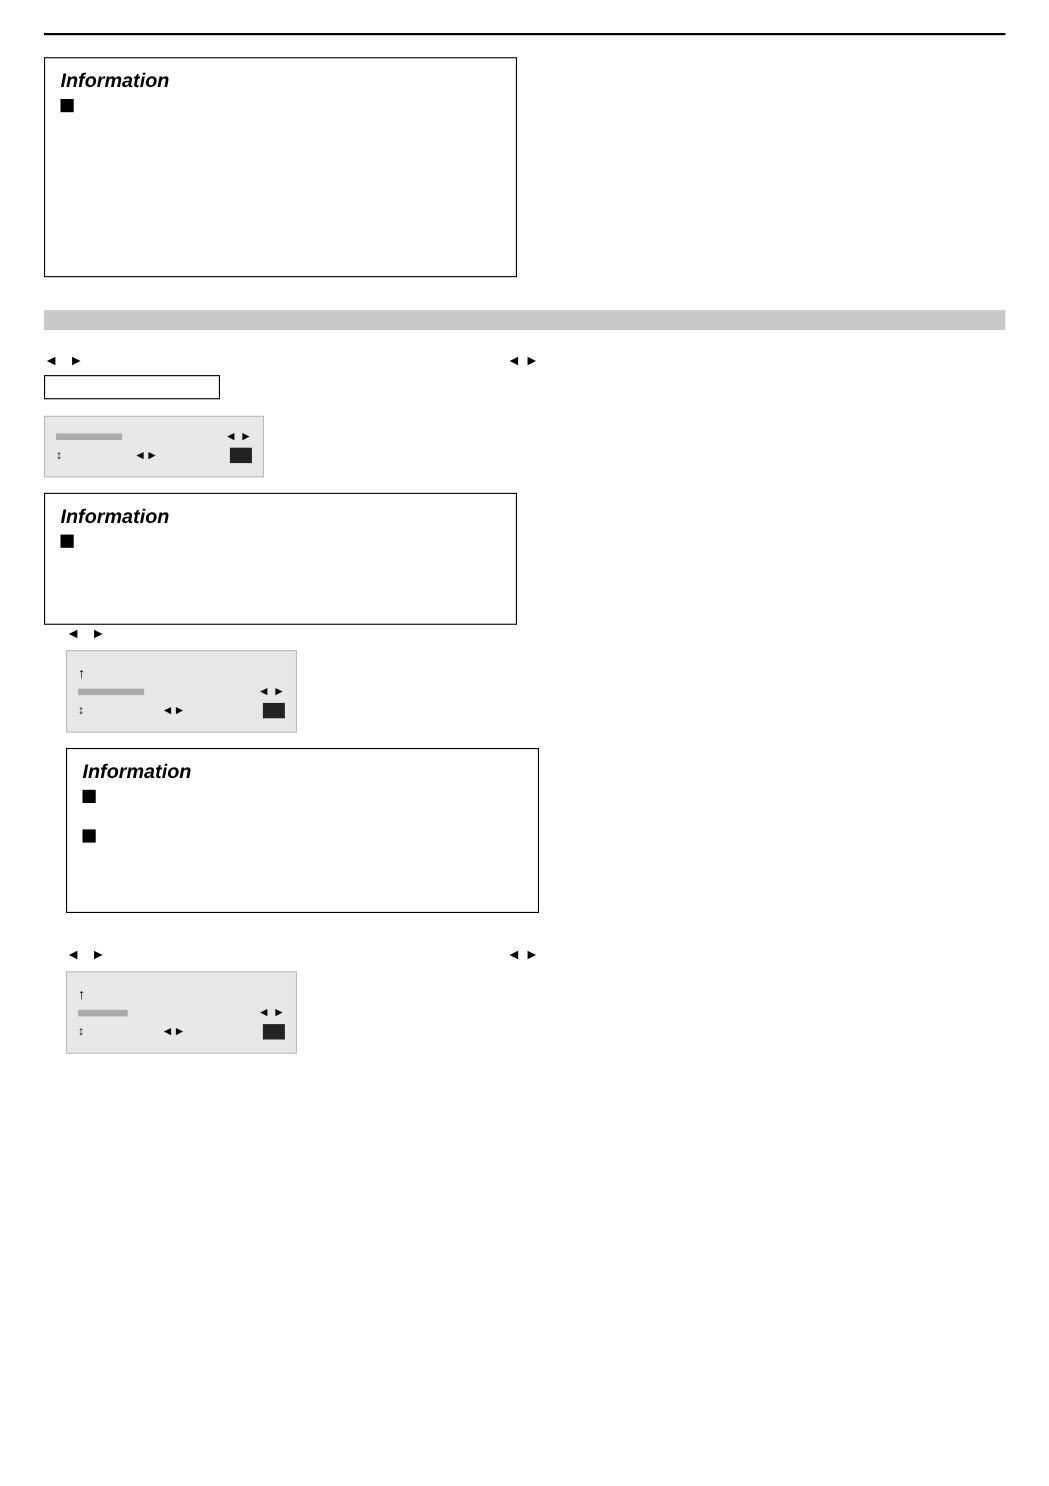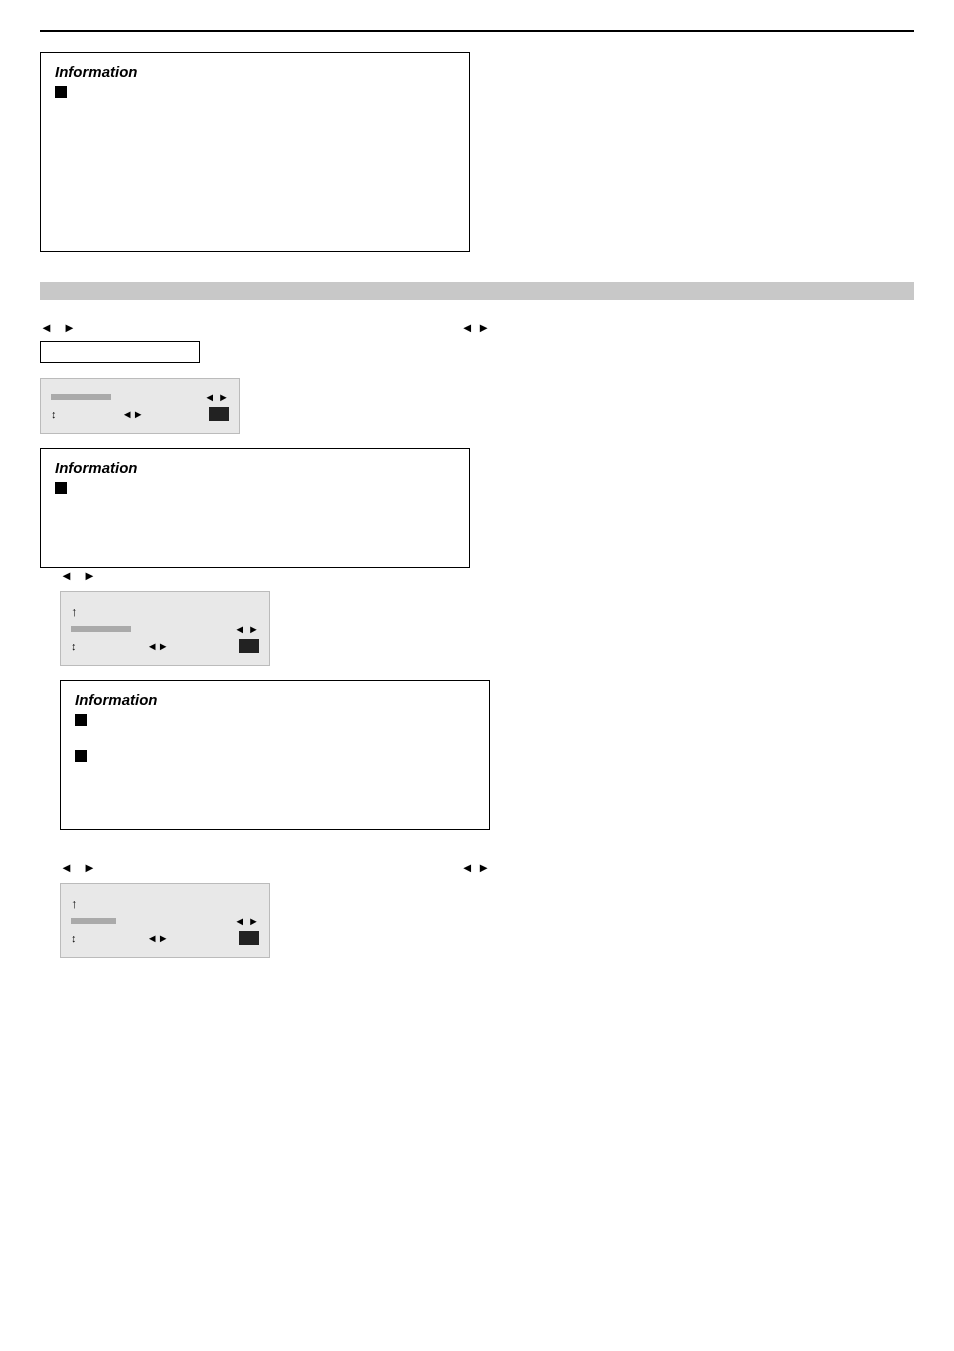--- a/index.html
+++ b/index.html
@@ -29,21 +29,21 @@
     
     .info-box {
       border: 1.5px solid #000;
       padding: 10px 14px;
       background: #fff;
     }
 
     .info-title {
       font-style: italic;
       font-weight: bold;
-      font-size: 15px;
+      font-size: 18px;
       margin-bottom: 6px;
     }
 
     .bullet-square {
       display: inline-block;
       width: 12px;
       height: 12px;
       background: #000;
       margin-right: 6px;
       vertical-align: middle;

